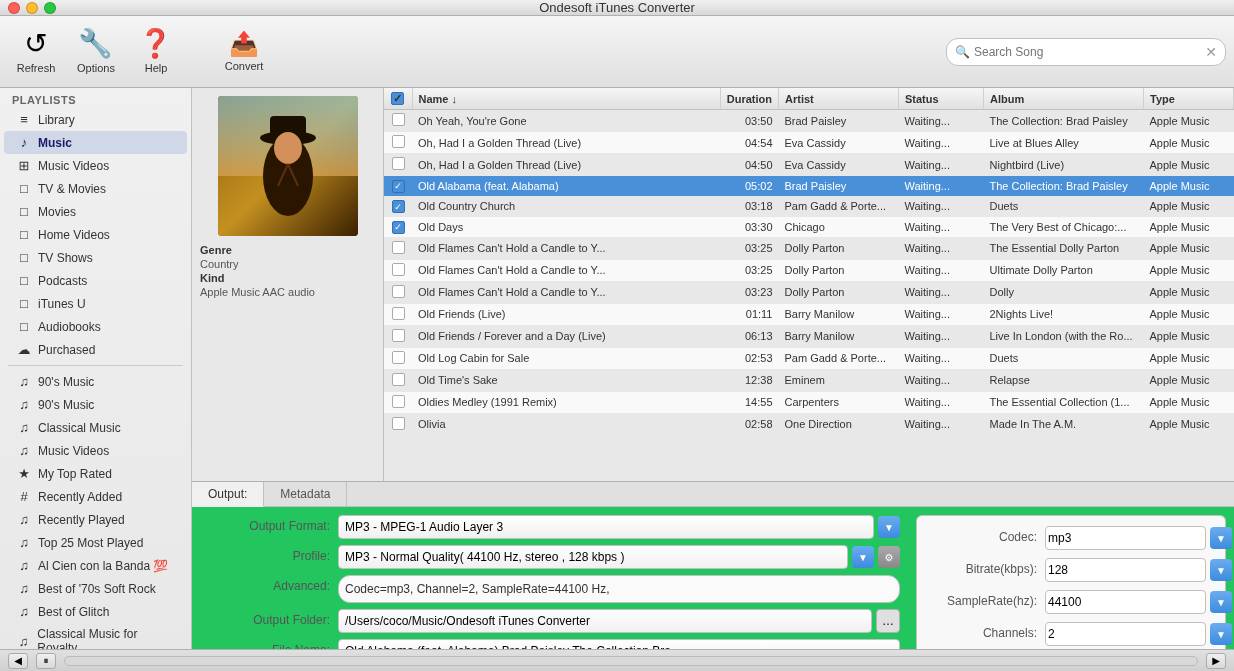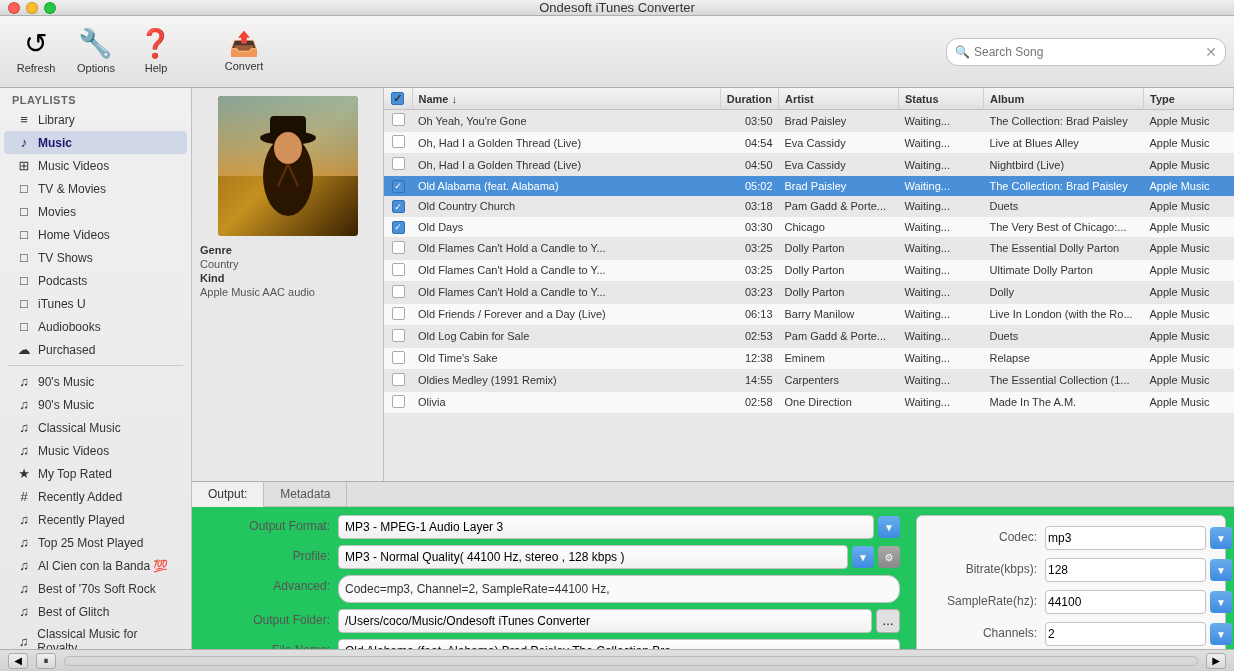--- a/index.html
+++ b/index.html
@@ -678,20 +678,29 @@
                 <td class="col-check"><div class="checkbox"></div></td>
                 <td class="col-name">Old Flames Can't Hold a Candle to Y...</td>
                 <td class="col-duration">03:23</td>
                 <td class="col-artist">Dolly Parton</td>
                 <td class="col-status">Waiting...</td>
                 <td class="col-album">Dolly</td>
                 <td class="col-type">Apple Music</td>
               </tr>
               <tr>
                 <td class="col-check"><div class="checkbox"></div></td>
+                <td class="col-name">Old Friends (Live)</td>
+                <td class="col-duration">01:11</td>
+                <td class="col-artist">Barry Manilow</td>
+                <td class="col-status">Waiting...</td>
+                <td class="col-album">2Nights Live!</td>
+                <td class="col-type">Apple Music</td>
+              </tr>
+              <tr>
+                <td class="col-check"><div class="checkbox"></div></td>
                 <td class="col-name">Old Friends / Forever and a Day (Live)</td>
                 <td class="col-duration">06:13</td>
                 <td class="col-artist">Barry Manilow</td>
                 <td class="col-status">Waiting...</td>
                 <td class="col-album">Live In London (with the Ro...</td>
                 <td class="col-type">Apple Music</td>
               </tr>
               <tr>
                 <td class="col-check"><div class="checkbox"></div></td>
                 <td class="col-name">Old Log Cabin for Sale</td>

